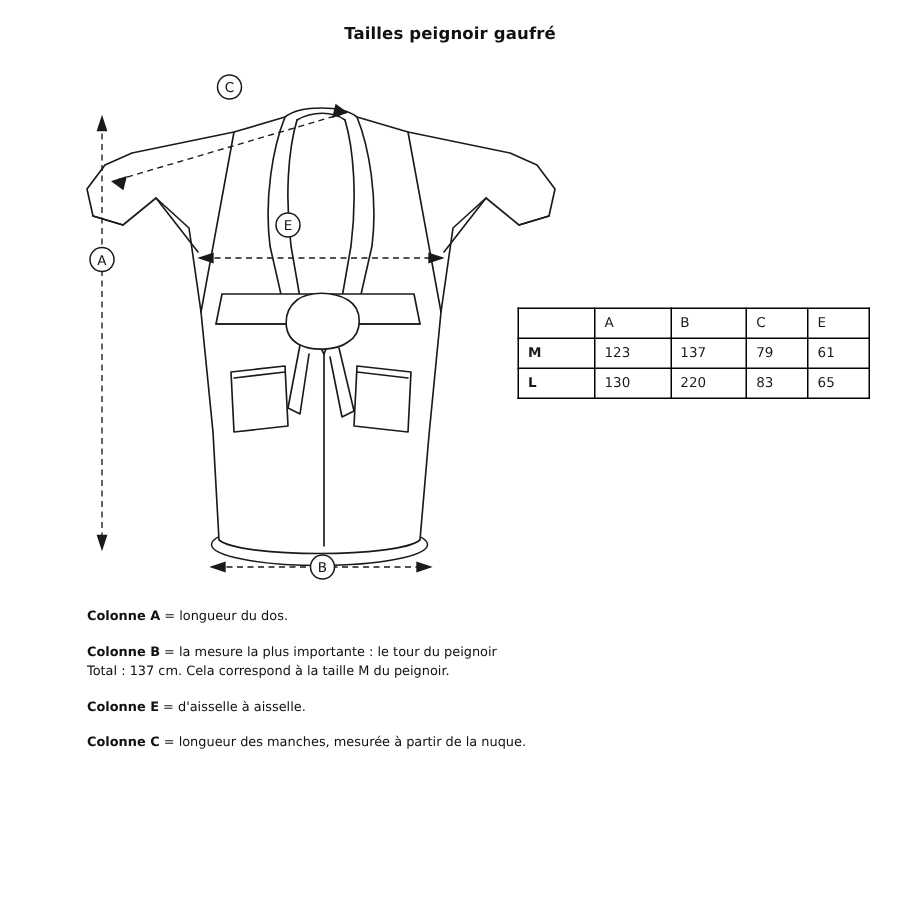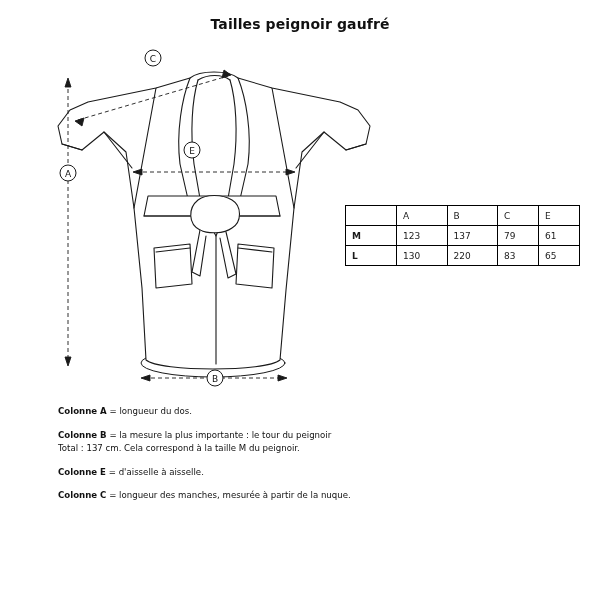--- a/index.html
+++ b/index.html
@@ -19,21 +19,21 @@
     position: relative;
     width: 600px;
     height: 600px;
   }
   #title {
     position: absolute;
     top: 16px;
     left: 0;
     width: 600px;
     text-align: center;
-    font-size: 14px;
+    font-size: 11px;
     font-weight: bold;
     letter-spacing: 0.1px;
     color: #111111;
   }
   #figure {
     position: absolute;
     top: 40px;
     left: 40px;
     width: 340px;
     height: 350px;

